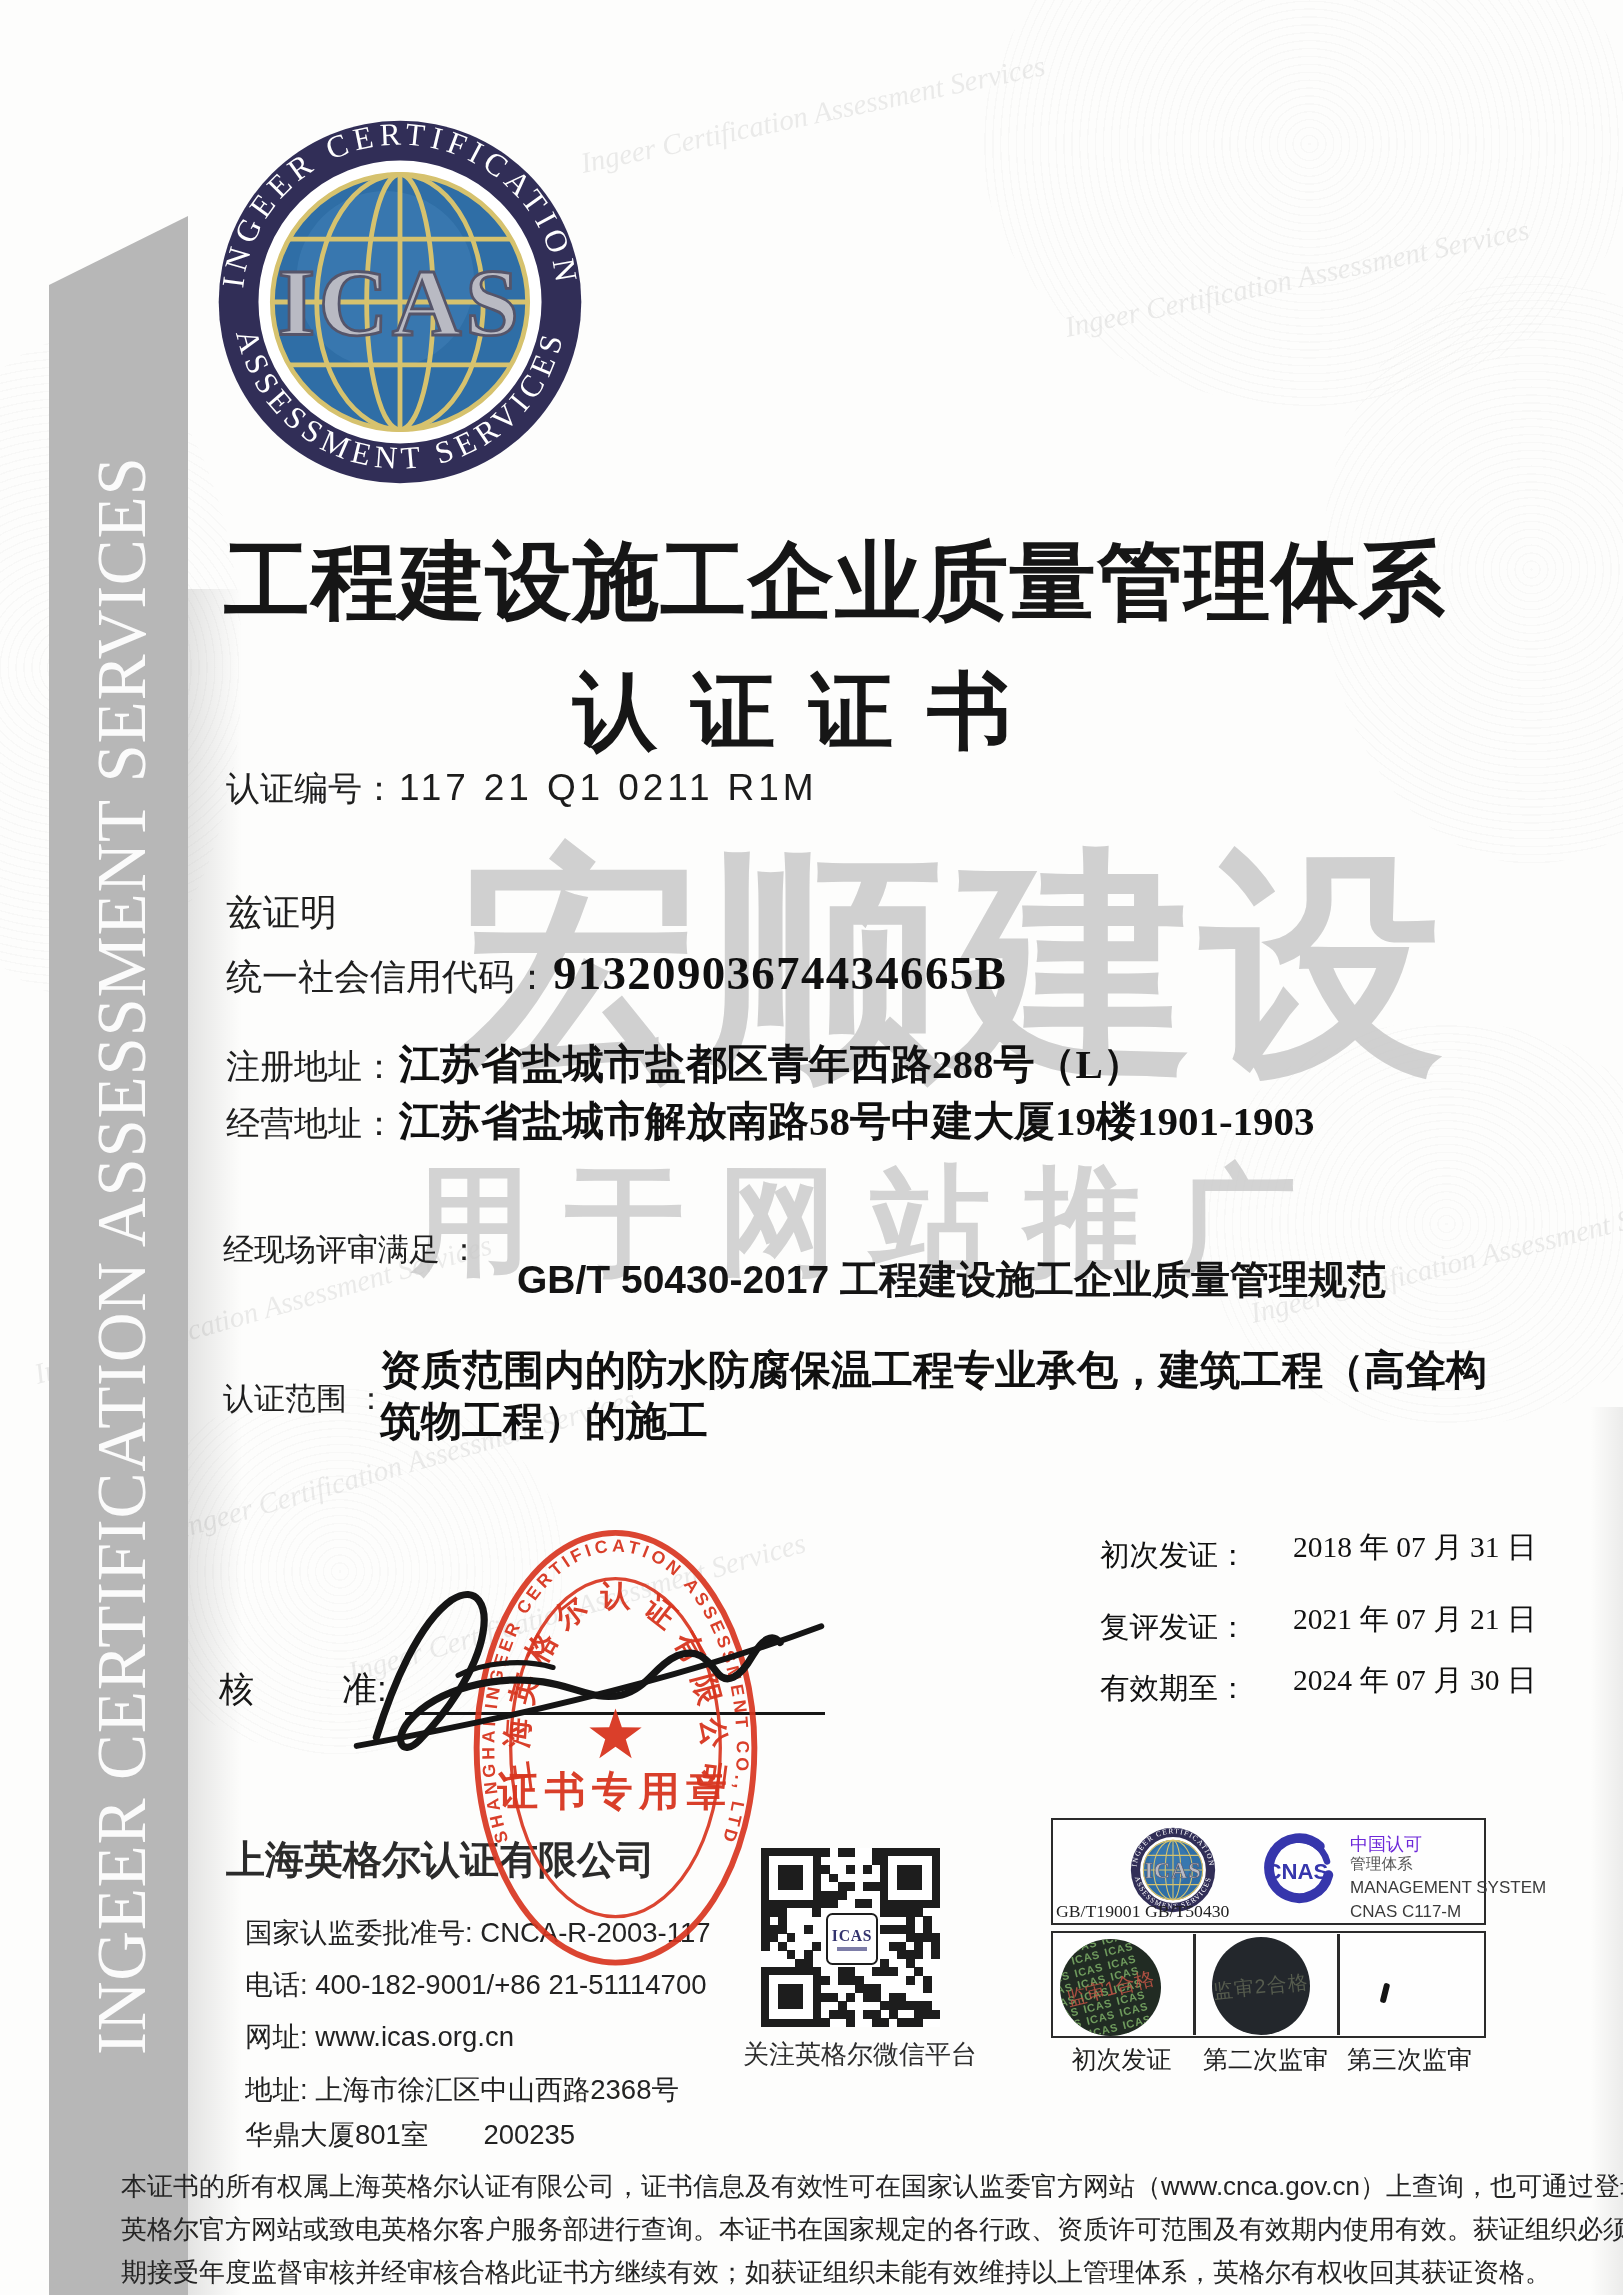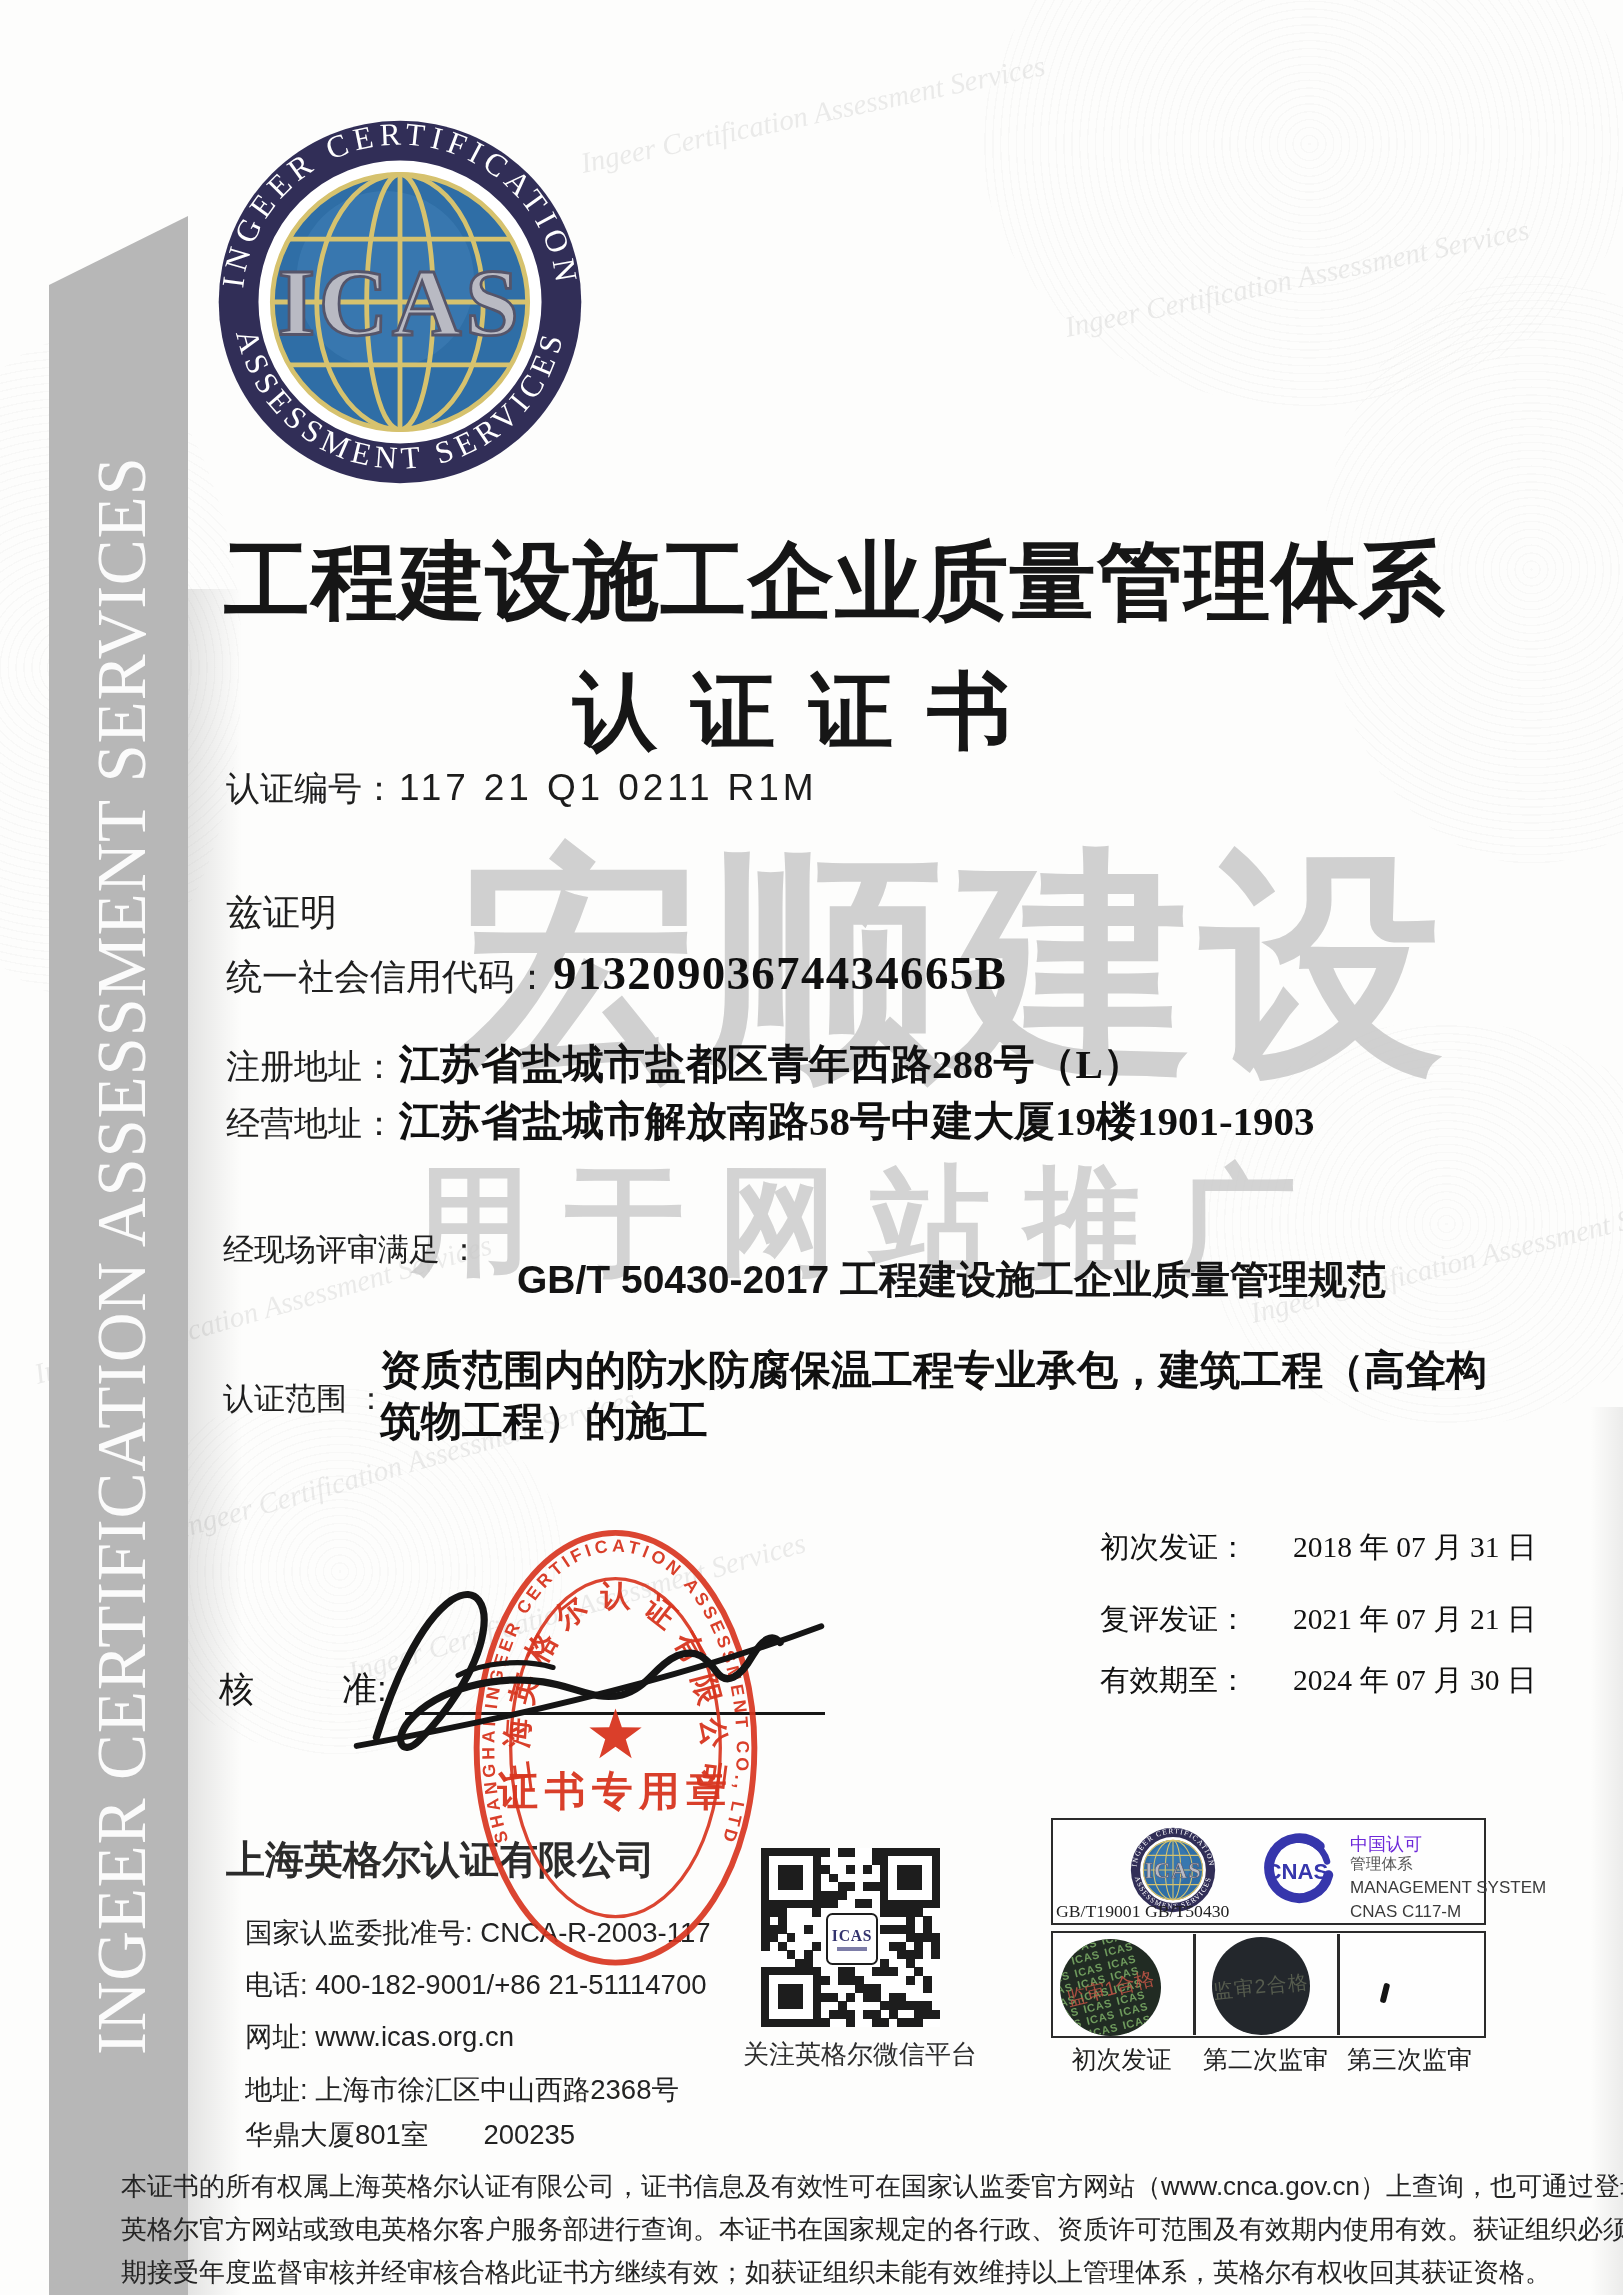--- a/index.html
+++ b/index.html
@@ -36,21 +36,21 @@
   .lab{font-size:34px;color:#1f1f1f;}
   .val-serif{font-family:"Liberation Serif",serif;font-weight:bold;color:#101010;}
   .certno-val{font-size:37px;letter-spacing:3.9px;font-weight:500;color:#1c1c1c;}
   .company{font-size:65px;letter-spacing:1.3px;}
   .credit{font-size:47px;letter-spacing:1.3px;}
   .addr{font-size:41px;}
   .std-line{position:absolute;left:517px;z-index:2;font-weight:bold;font-size:39px;color:#141414;white-space:nowrap;}
   .scope-line{position:absolute;left:380px;z-index:2;font-family:"Liberation Serif",serif;
         font-weight:bold;font-size:41px;color:#101010;white-space:nowrap;}
   .date-row{position:absolute;z-index:2;white-space:nowrap;font-family:"Liberation Serif",serif;font-size:29.5px;color:#111;}
-  .date-row .dlab{position:absolute;left:0;}
+  .date-row .dlab{position:absolute;left:0;margin-top:8px;}
   .date-row .dval{position:absolute;left:193px;}
   .approve{position:absolute;z-index:2;font-size:35px;color:#161616;}
   .sigline{position:absolute;left:405px;top:1712px;width:420px;height:2.6px;background:#161616;z-index:2;}
   
   .stamp{position:absolute;left:468px;top:1525px;z-index:3;}
   .signature{position:absolute;left:0;top:0;z-index:4;pointer-events:none;}
   
   .issuer-name{position:absolute;left:226px;top:1833px;z-index:2;font-weight:bold;font-size:39px;color:#2b2b2b;}
   .info{position:absolute;left:245px;z-index:2;font-size:27.5px;color:#222;white-space:nowrap;}
   

